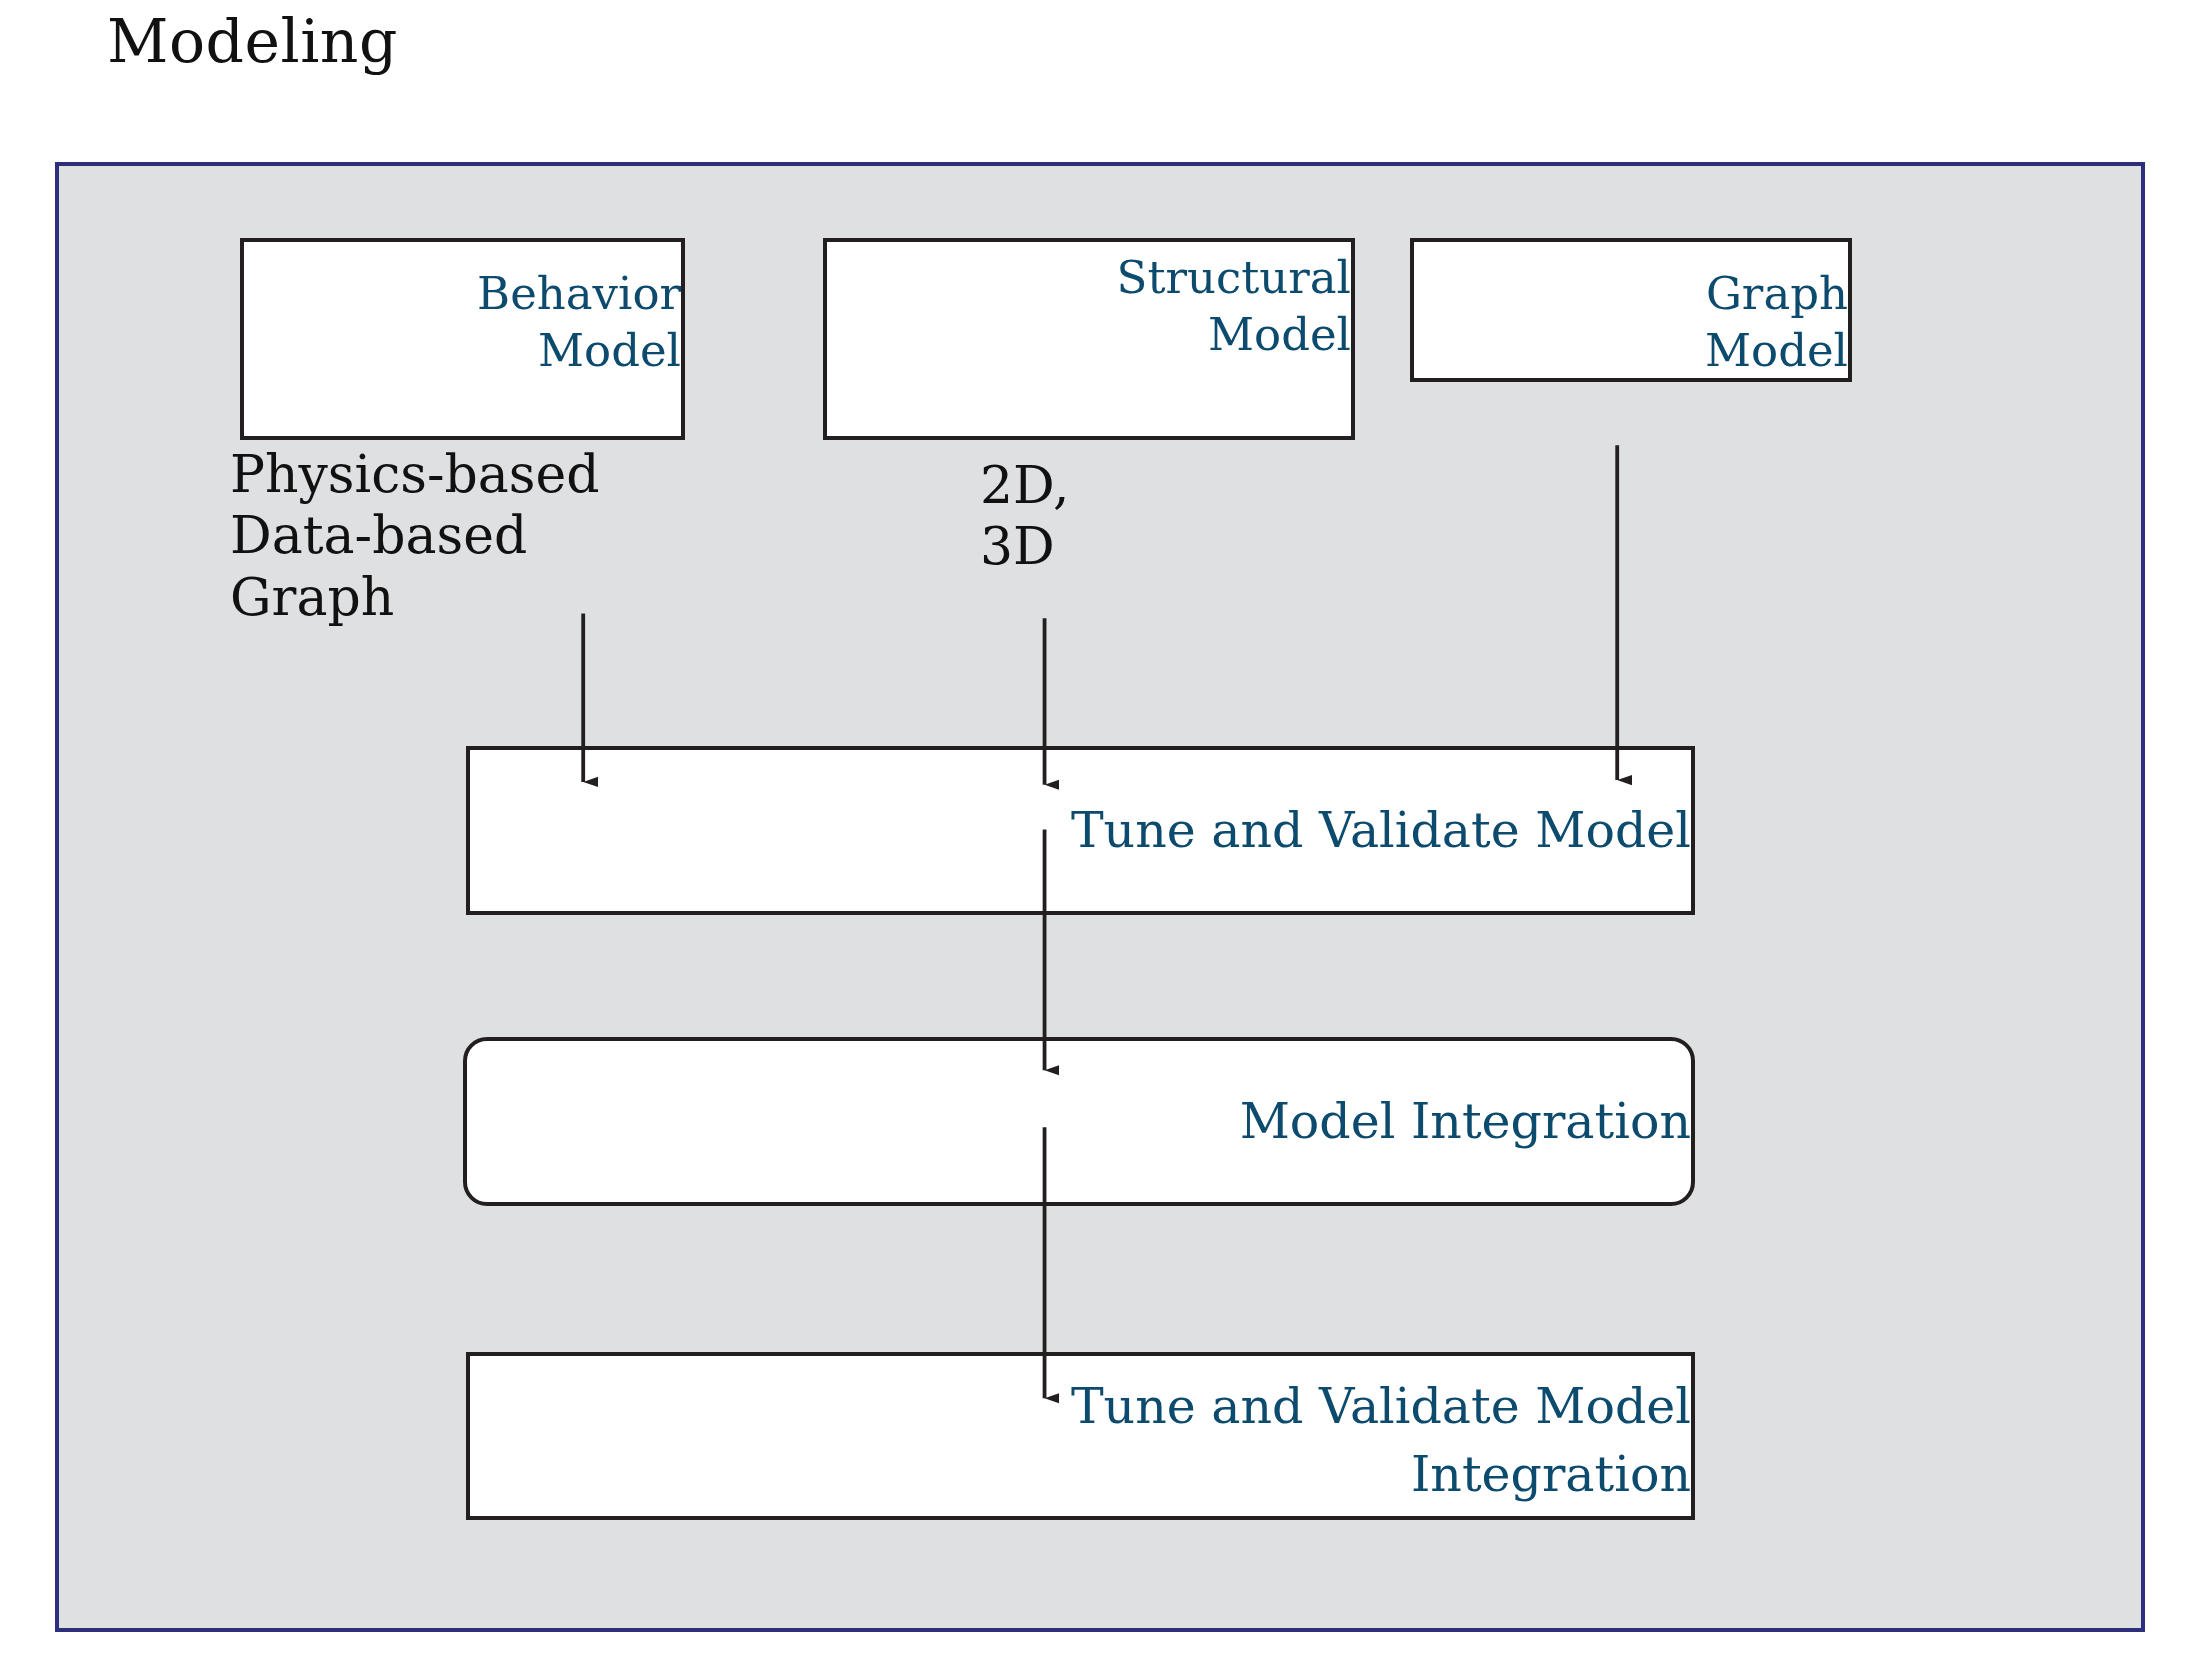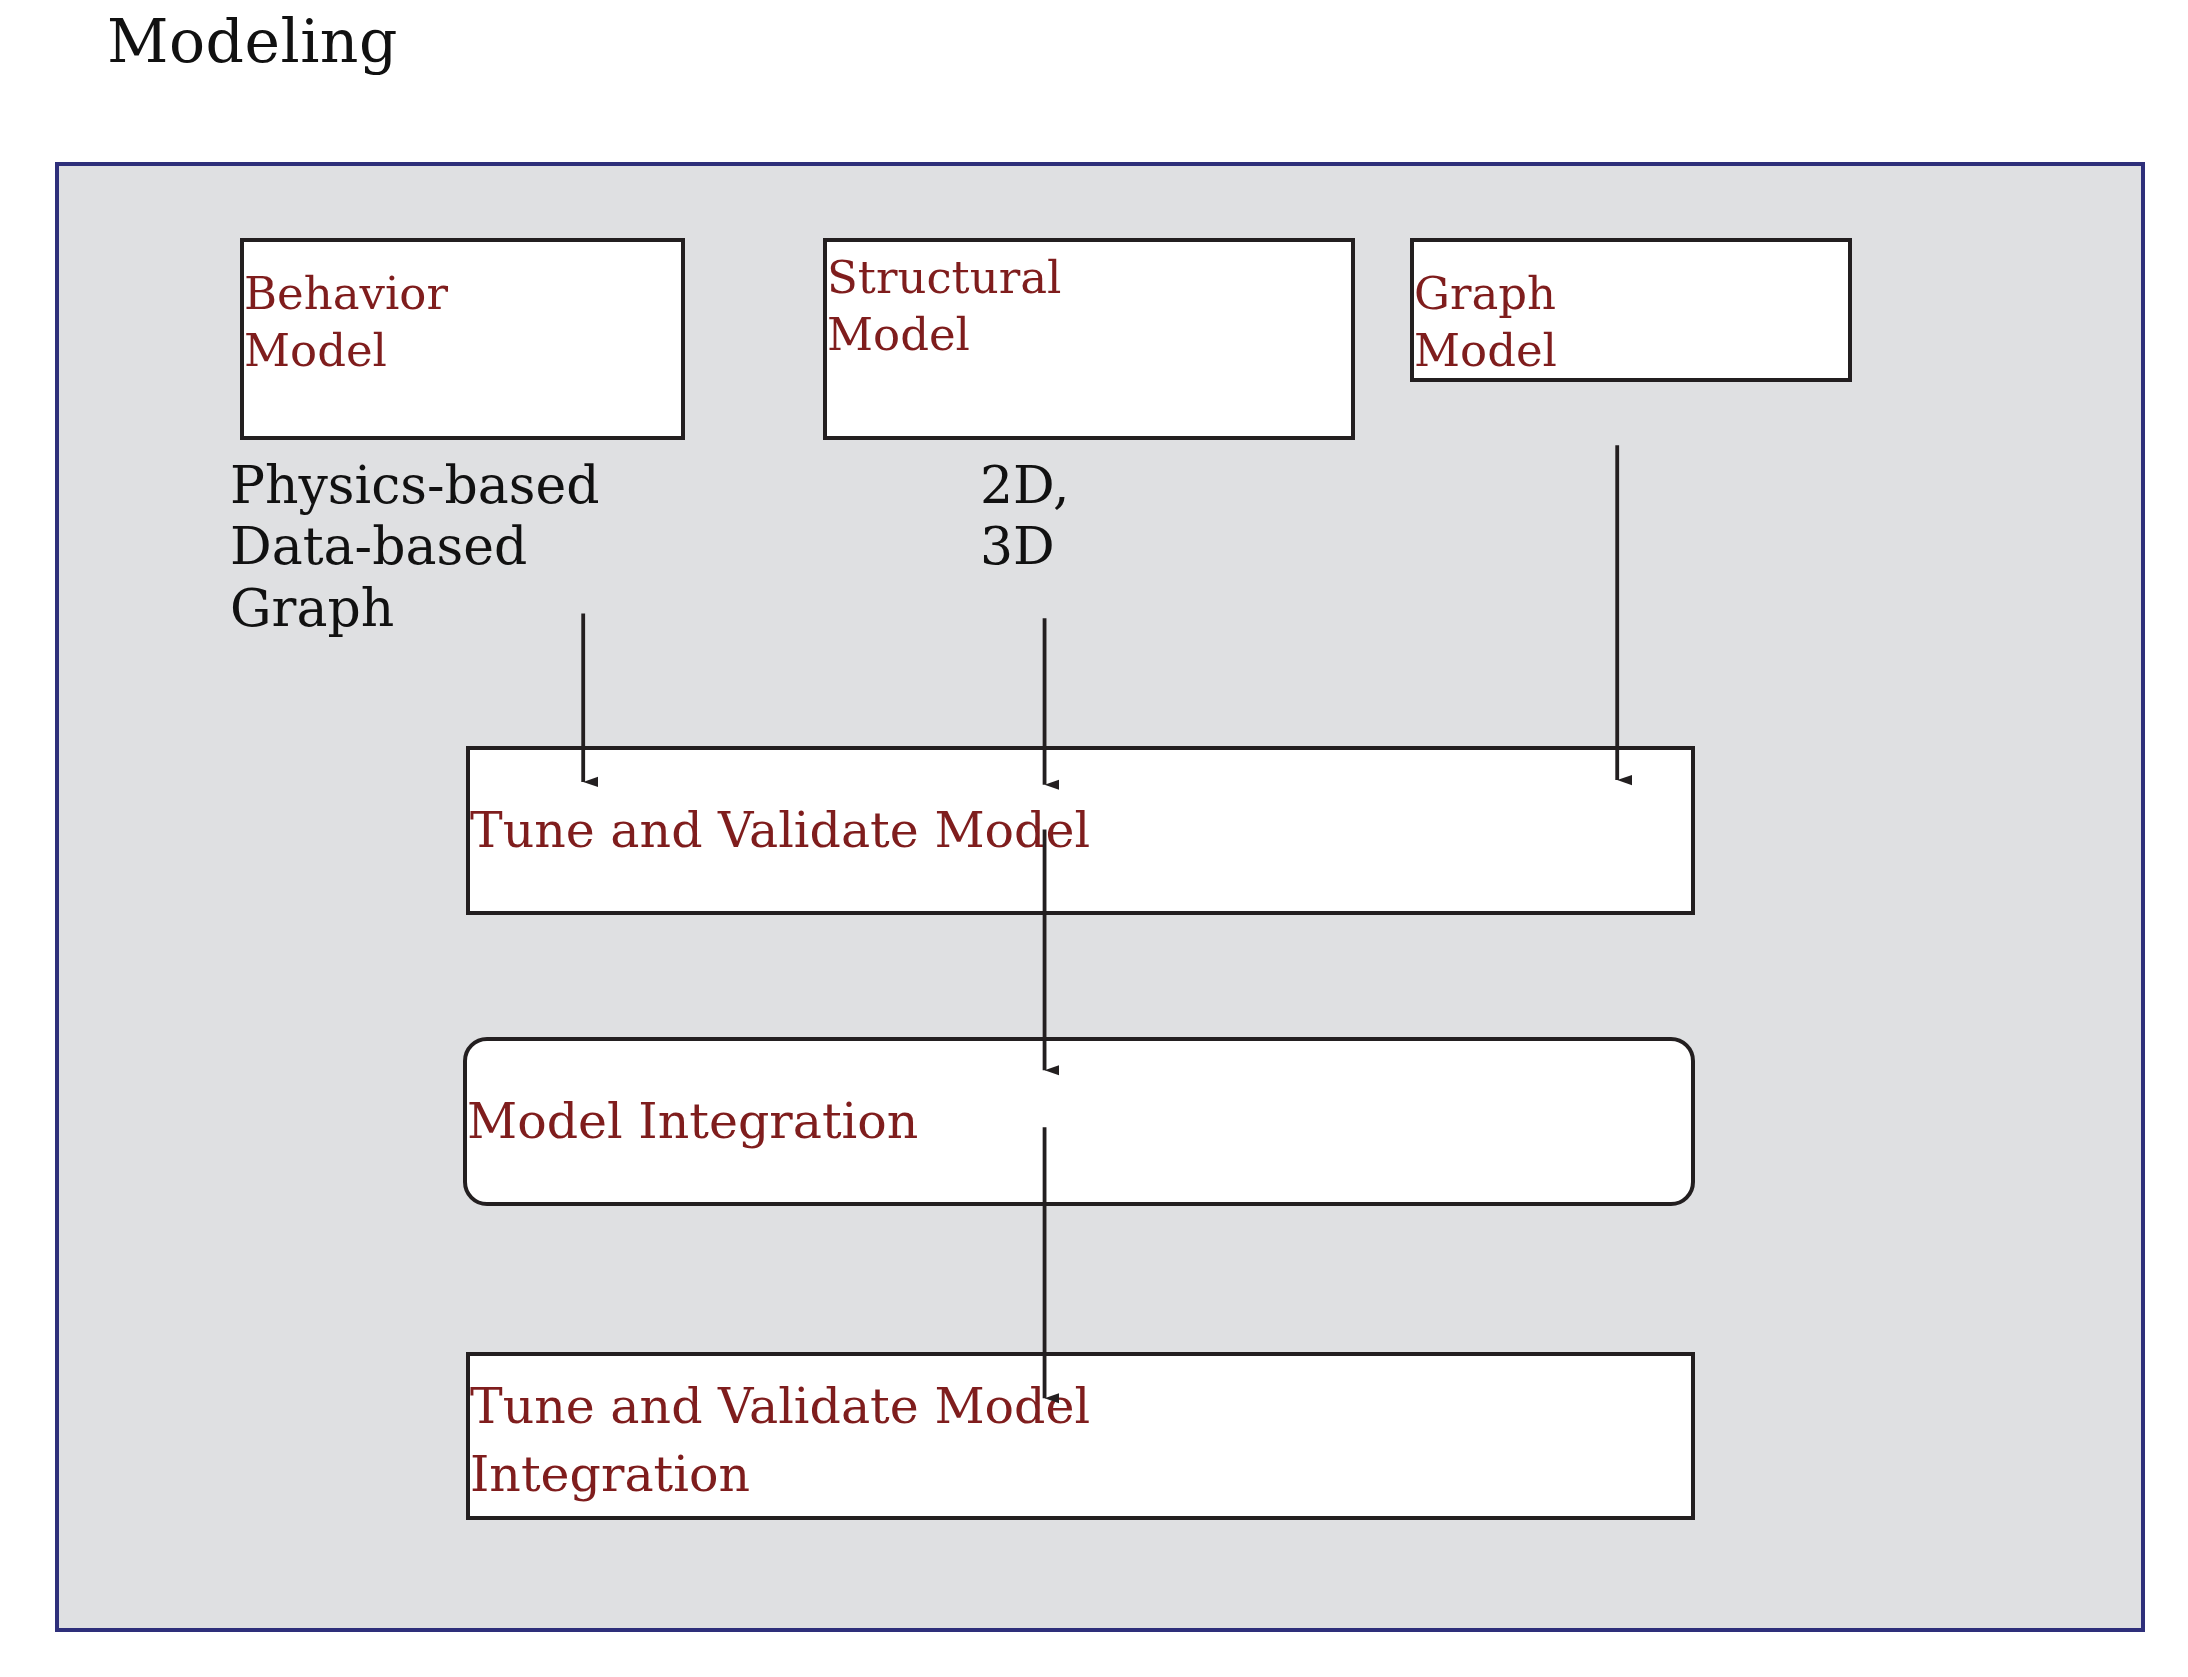--- a/index.html
+++ b/index.html
@@ -40,23 +40,23 @@
     border: 4.8px solid #2e2f7a;
     box-sizing: border-box;
   }
   .node {
     position: absolute;
     background: #ffffff;
     border: 4.8px solid #231f20;
     box-sizing: border-box;
     display: flex;
     flex-direction: column;
-    align-items: flex-start;
+    align-items: flex-end;
     justify-content: flex-start;
-    color: #7f1d1d;
+    color: #0c4a6e;
     z-index: 3;
   }
   .node.center-v {
     justify-content: center;
   }
   .node .nline {
     font-size: 45px;
     line-height: 1.26;
     white-space: nowrap;
   }
@@ -74,21 +74,21 @@
 
   
   .annotation {
     position: absolute;
     color: #111111;
     font-size: 52px;
     line-height: 1.18;
     white-space: nowrap;
     z-index: 2;
   }
-  #ann-behavior { left: 230px; top: 455px; }
+  #ann-behavior { left: 230px; top: 444px; }
   #ann-structural { left: 980px; top: 455px; }
   .annotation .aline { display: block; }
 
   
   #arrow-layer {
     position: absolute;
     left: 0; top: 0;
     width: 2189px;
     height: 1678px;
     z-index: 4;

